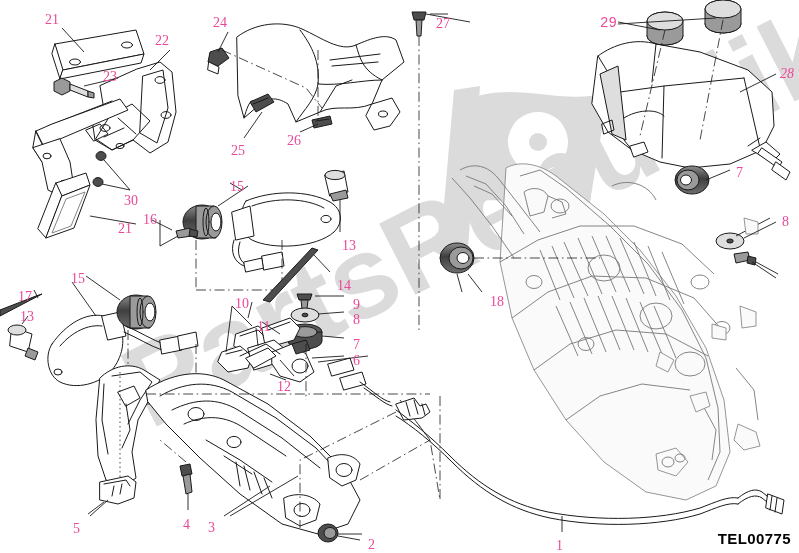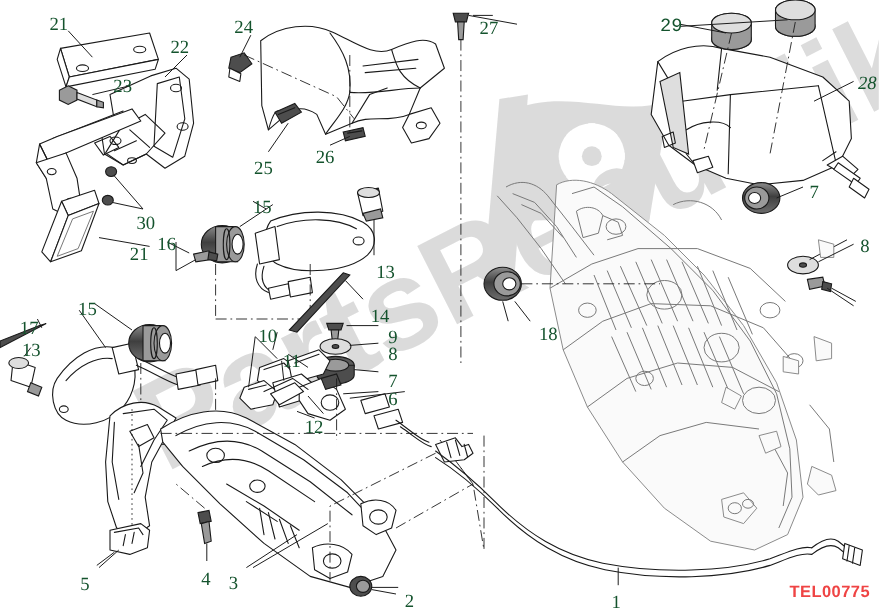--- a/index.html
+++ b/index.html
@@ -1,22 +1,22 @@
 <!DOCTYPE html>
 <html><head>
 <meta charset="utf-8">
 <style>
   html,body{margin:0;padding:0;background:#fff;}
   body{font-family:"Liberation Serif",serif;}
   #stage{position:relative;width:799px;height:553px;background:#ffffff;overflow:hidden;}
   #stage svg{position:absolute;left:0;top:0;}
-  .lbl{position:absolute;font-family:"Liberation Serif",serif;font-size:17px;color:#14532d;
+  .lbl{position:absolute;font-family:"Liberation Serif",serif;font-size:14px;color:#ec4899;
        line-height:1;white-space:nowrap;user-select:none;}
   .refcode{position:absolute;font-family:"Liberation Sans",sans-serif;font-size:15px;
-           font-weight:700;color:#ef4444;letter-spacing:.4px;}
+           font-weight:700;color:#000000;letter-spacing:.4px;}
   .wm{position:absolute;left:0;top:0;width:799px;height:553px;pointer-events:none;}
 </style>
 </head>
 <body>
 
 <div id="stage">
 
   <svg class="wm" width="799" height="553" viewBox="0 0 799 553">
     <g opacity="0.92">
 

